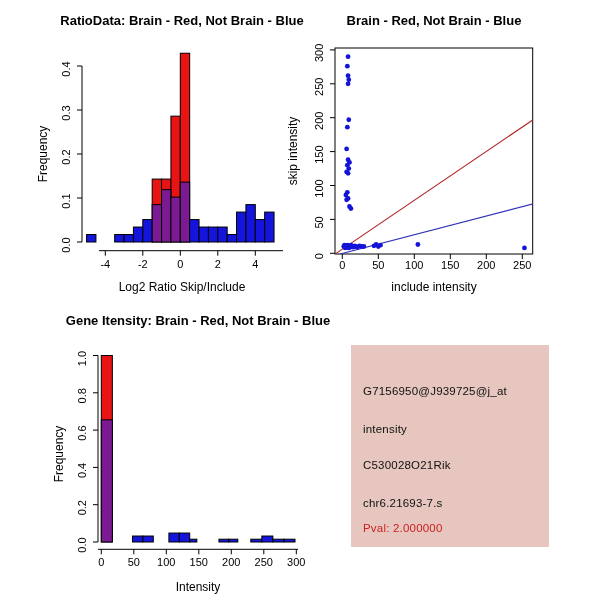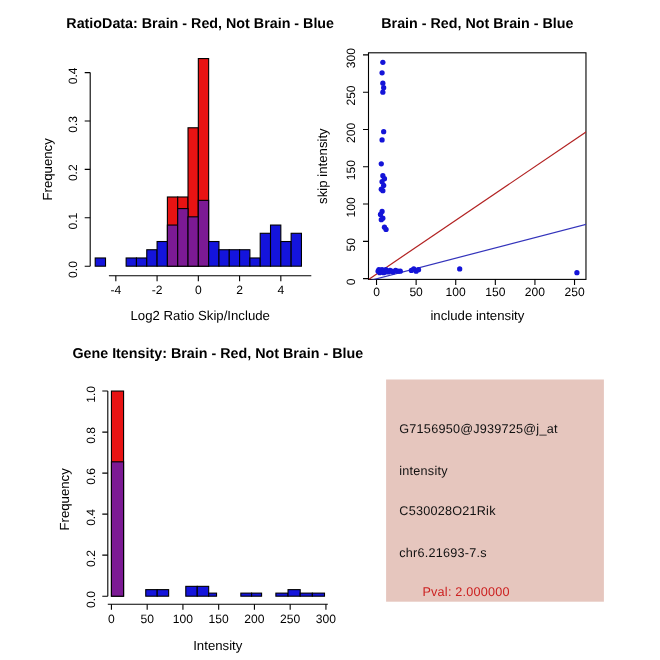--- a/index.html
+++ b/index.html
@@ -227,15 +227,15 @@
       <text x="15" y="154" text-anchor="middle" font-size="12" fill="#000" font-family="&quot;Liberation Sans&quot;,sans-serif" transform="rotate(-90 15 154)">Frequency</text>
     </svg>
 </div>
 
 <div class="panel" id="panel-info">
   <div class="info-box" style="background: rgb(230, 198, 190);">
     <div class="info-line" style="top:40px">G7156950@J939725@j_at</div>
     <div class="info-line" style="top:78px">intensity</div>
     <div class="info-line" style="top:114px">C530028O21Rik</div>
     <div class="info-line" style="top:152px">chr6.21693-7.s</div>
-    <div class="info-line" style="top: 188px; color: rgb(204, 32, 32); margin-left: 21px;">Pval: 2.000000</div>
+    <div class="info-line" style="top: 177px; color: rgb(204, 32, 32);">Pval: 2.000000</div>
   </div>
 </div>
 
 </body></html>

